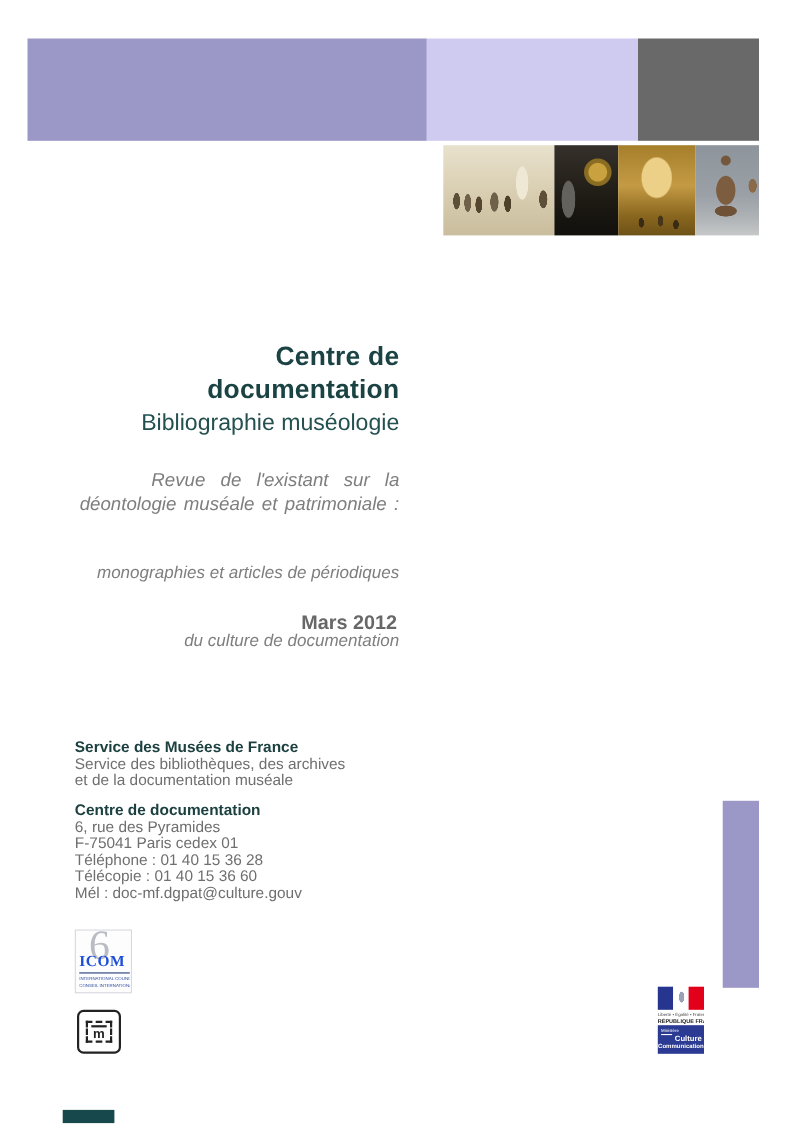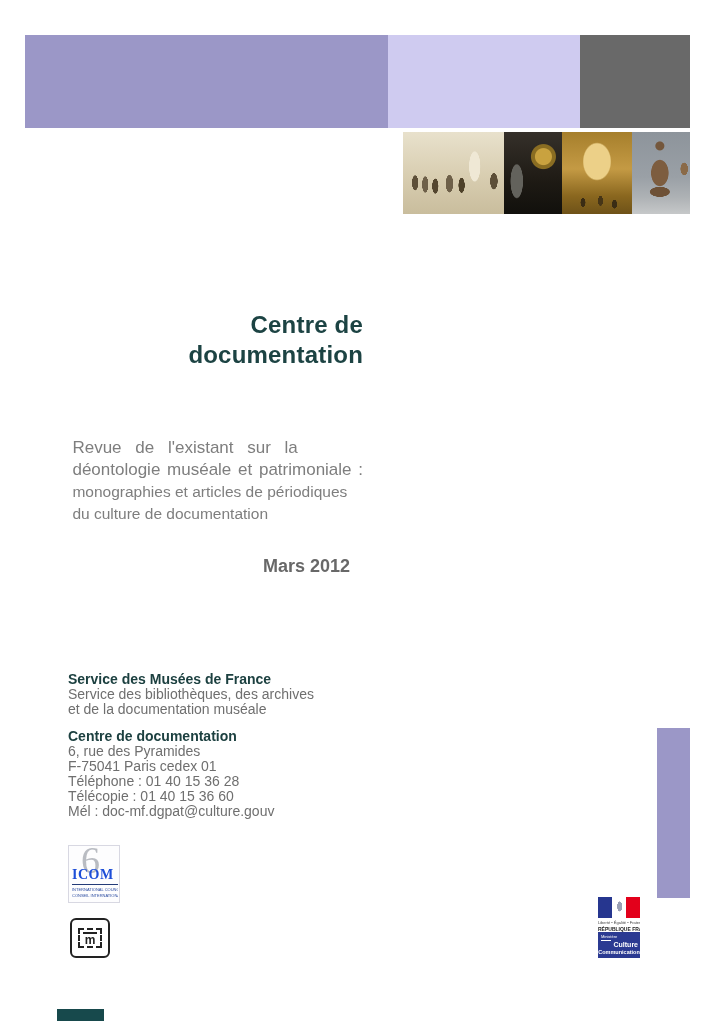--- a/index.html
+++ b/index.html
@@ -44,27 +44,27 @@
     radial-gradient(ellipse 16px 8px at 48% 73%, #6e5136 0 60%, transparent 65%),
     radial-gradient(ellipse 6px 10px at 90% 45%, #8a6a48 0 60%, transparent 65%),
     linear-gradient(180deg, #8d949b 0%, #9aa0a6 55%, #aeb2b5 80%, #c6c8c9 100%); }
 
   
   .title-block { position:absolute; top:310px; right:361px; text-align:right; }
   .title-line { font-size:24px; font-weight:bold; line-height:30px; color:#1c4343; letter-spacing:0.2px; }
   .subtitle   { font-size:21px; font-weight:400; line-height:26px; color:#245050; margin-top:2px; }
 
   
-  .intro { position:absolute; top:437px; right:361px; text-align:left; color:#7e7e7e; }
+  .intro { position:absolute; top:426px; right:361px; text-align:right; font-style:italic; color:#7e7e7e; }
   .intro-l1 { font-size:17px; line-height:22px; word-spacing:9px; }
   .intro-l2 { font-size:17px; line-height:22px; word-spacing:2px; }
-  .intro-l3, .intro-l4, .intro-l5 { font-size:15.5px; line-height:22px; }
+  .intro-l3, .intro-l4, .intro-l5 { font-size:15.5px; line-height:22px;margin-top:40px; }
 
   
-  .date { position:absolute; top:556px; right:374px; font-size:18px; font-weight:bold; color:#686868; }
+  .date { position:absolute; top:556px; right:363px; font-size:18px; font-weight:bold; color:#686868; }
 
   
   .contact { position:absolute; top:672px; left:68px; font-size:14px; line-height:15px; color:#6f6f6f; }
   .contact .bold { font-weight:bold; color:#1c4040; }
   .contact .gap { height:12px; }
 
   
   .icom { position:absolute; top:845px; left:68px; width:52px; height:58px;
           background:#fdfdfe; border:1px solid #d8d8e2; overflow:hidden; }
   .icom-six { position:absolute; top:-6px; left:12px; font-family:"Liberation Serif", serif;
@@ -120,20 +120,21 @@
   <div class="photo-strip">
     <div class="photo photo-1"></div>
     <div class="photo photo-2"></div>
     <div class="photo photo-3"></div>
     <div class="photo photo-4"></div>
   </div>
 
   <div class="title-block">
     <div class="title-line">Centre de</div>
     <div class="title-line">documentation</div>
+    <div class="subtitle">Bibliographie muséologie</div>
   </div>
 
   <div class="intro">
     <div class="intro-l1">Revue de l'existant sur la</div>
     <div class="intro-l2">déontologie muséale et patrimoniale :</div>
     <div class="intro-l3">monographies et articles de périodiques</div>
     <div class="intro-l4">du culture de documentation</div>
   </div>
 
   <div class="date">Mars 2012</div>

